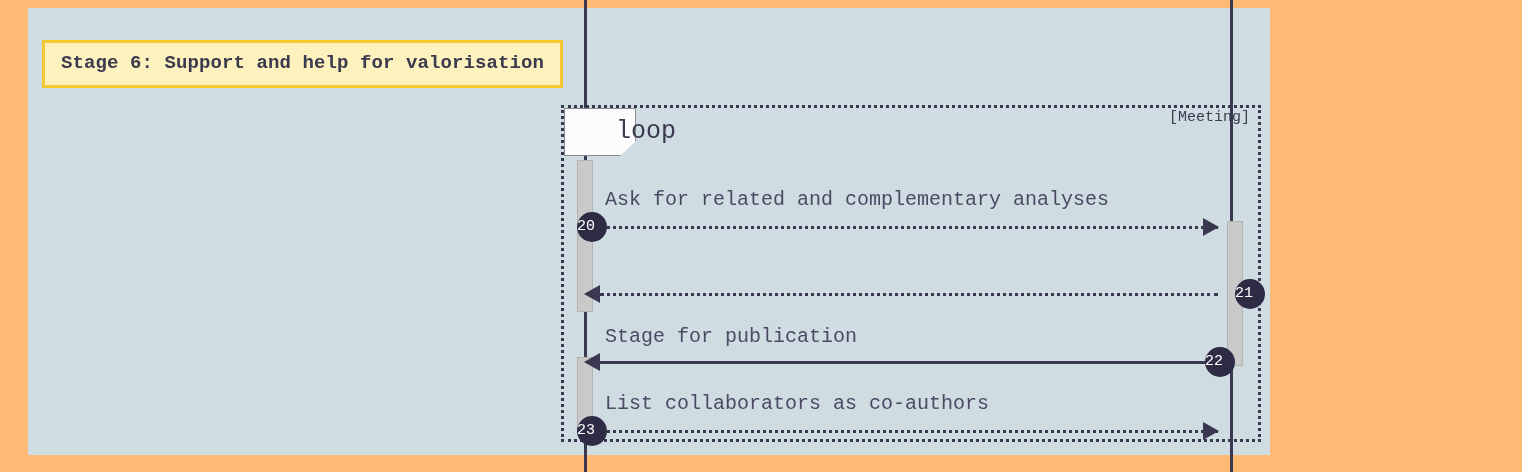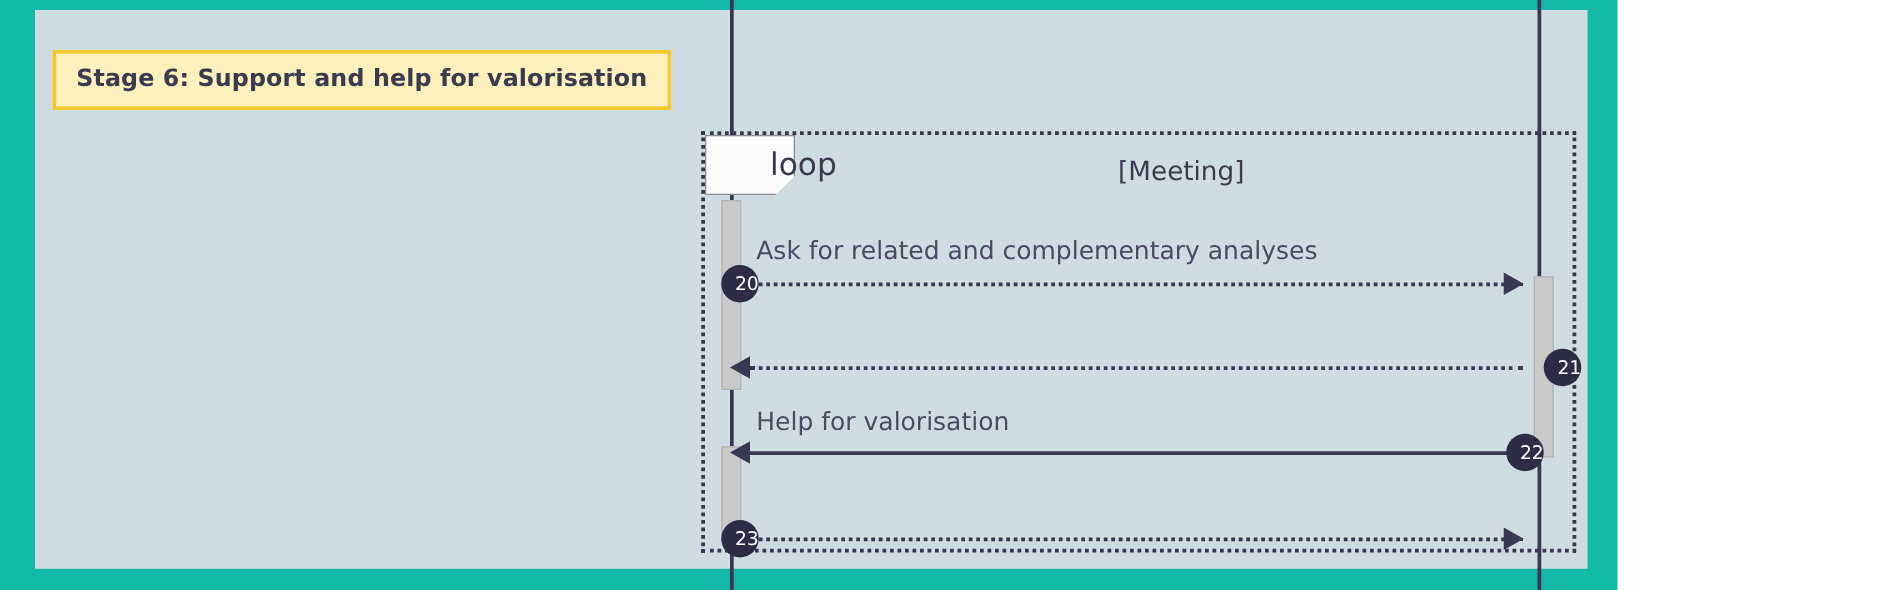--- a/index.html
+++ b/index.html
@@ -5,24 +5,25 @@
   html, body {
     margin: 0;
     padding: 0;
     background: #ffffff;
   }
   body {
     font-family: "DejaVu Sans", "Liberation Sans", sans-serif;
   }
   #canvas {
     position: relative;
-    width: 1294px;
+    width: 1522px;
     height: 472px;
-    background: #14b8a6;
+    background: #fdba74;
     overflow: hidden;
+    font-family: Liberation Mono, monospace;
   }
   
   .stage-panel {
     position: absolute;
     left: 28px;
     top: 8px;
     width: 1242px;
     height: 447px;
     background: #cfdce2;
   }
@@ -95,25 +96,25 @@
     color: #3b3a4e;
     font-size: 25px;
     line-height: 30px;
     text-align: left;
     margin-left: 44px;
   }
   
   .loop-guard {
     position: absolute;
     left: 640px;
-    top: 124px;
+    top: 105px;
     width: 610px;
-    text-align: center;
+    text-align: right;
     color: #3b3a4e;
-    font-size: 21px;
+    font-size: 15px;
     line-height: 26px;
   }
 
   
   .msg-label {
     position: absolute;
     color: #4a4a63;
     font-size: 20px;
     line-height: 24px;
     white-space: nowrap;
@@ -148,21 +149,21 @@
   
   .seq-badge {
     position: absolute;
     width: 30px;
     height: 30px;
     border-radius: 50%;
     background: #2e2b44;
     color: #ffffff;
     font-size: 15px;
     line-height: 30px;
-    text-align: right;
+    text-align: left;
     font-weight: normal;
     box-sizing: border-box;
   }
 </style>
 </head>
 <body>
 
 <div id="canvas">
 
   <div class="stage-panel"></div>
@@ -185,22 +186,23 @@
 
   <div class="msg-label" style="left:605px; top:188px; width:605px;">Ask for related and complementary analyses</div>
   <div class="msg-line dashed" style="left:600px; top:226px; width:618px;"></div>
   <div class="arrowhead right" style="left:1203px; top:218px;"></div>
   <div class="seq-badge" style="left:577px; top:212px;">20</div>
 
   <div class="msg-line dashed" style="left:600px; top:293px; width:618px;"></div>
   <div class="arrowhead left" style="left:584px; top:285px;"></div>
   <div class="seq-badge" style="left:1235px; top:279px;">21</div>
 
-  <div class="msg-label" style="left:605px; top:325px; width:605px;">Help for valorisation</div>
+  <div class="msg-label" style="left:605px; top:325px; width:605px;">Stage for publication</div>
   <div class="msg-line solid" style="left:600px; top:361px; width:625px;"></div>
   <div class="arrowhead left" style="left:584px; top:353px;"></div>
   <div class="seq-badge" style="left:1205px; top:347px;">22</div>
 
+  <div class="msg-label" style="left:605px; top:392px; width:605px;">List collaborators as co-authors</div>
   <div class="msg-line dashed" style="left:600px; top:430px; width:618px;"></div>
   <div class="arrowhead right" style="left:1203px; top:422px;"></div>
   <div class="seq-badge" style="left:577px; top:416px;">23</div>
 
 </div>
 
 </body></html>

